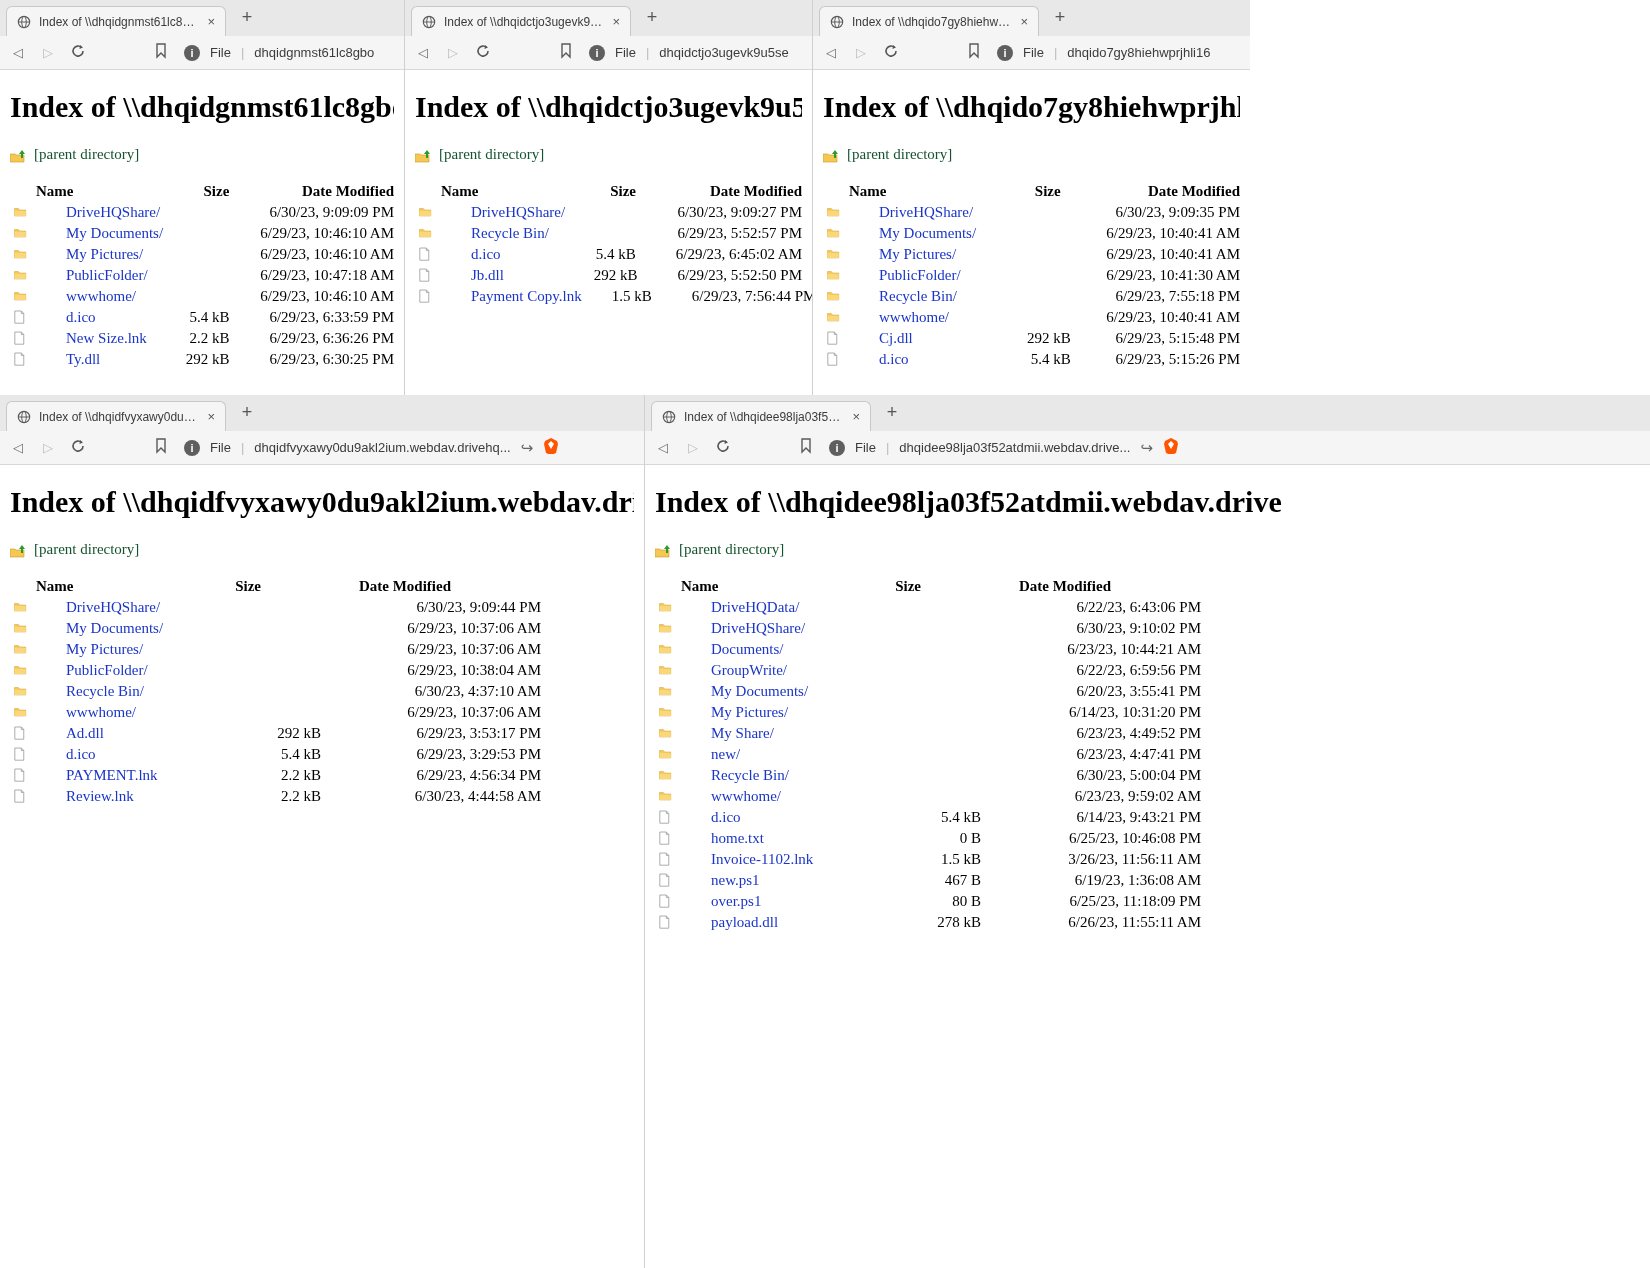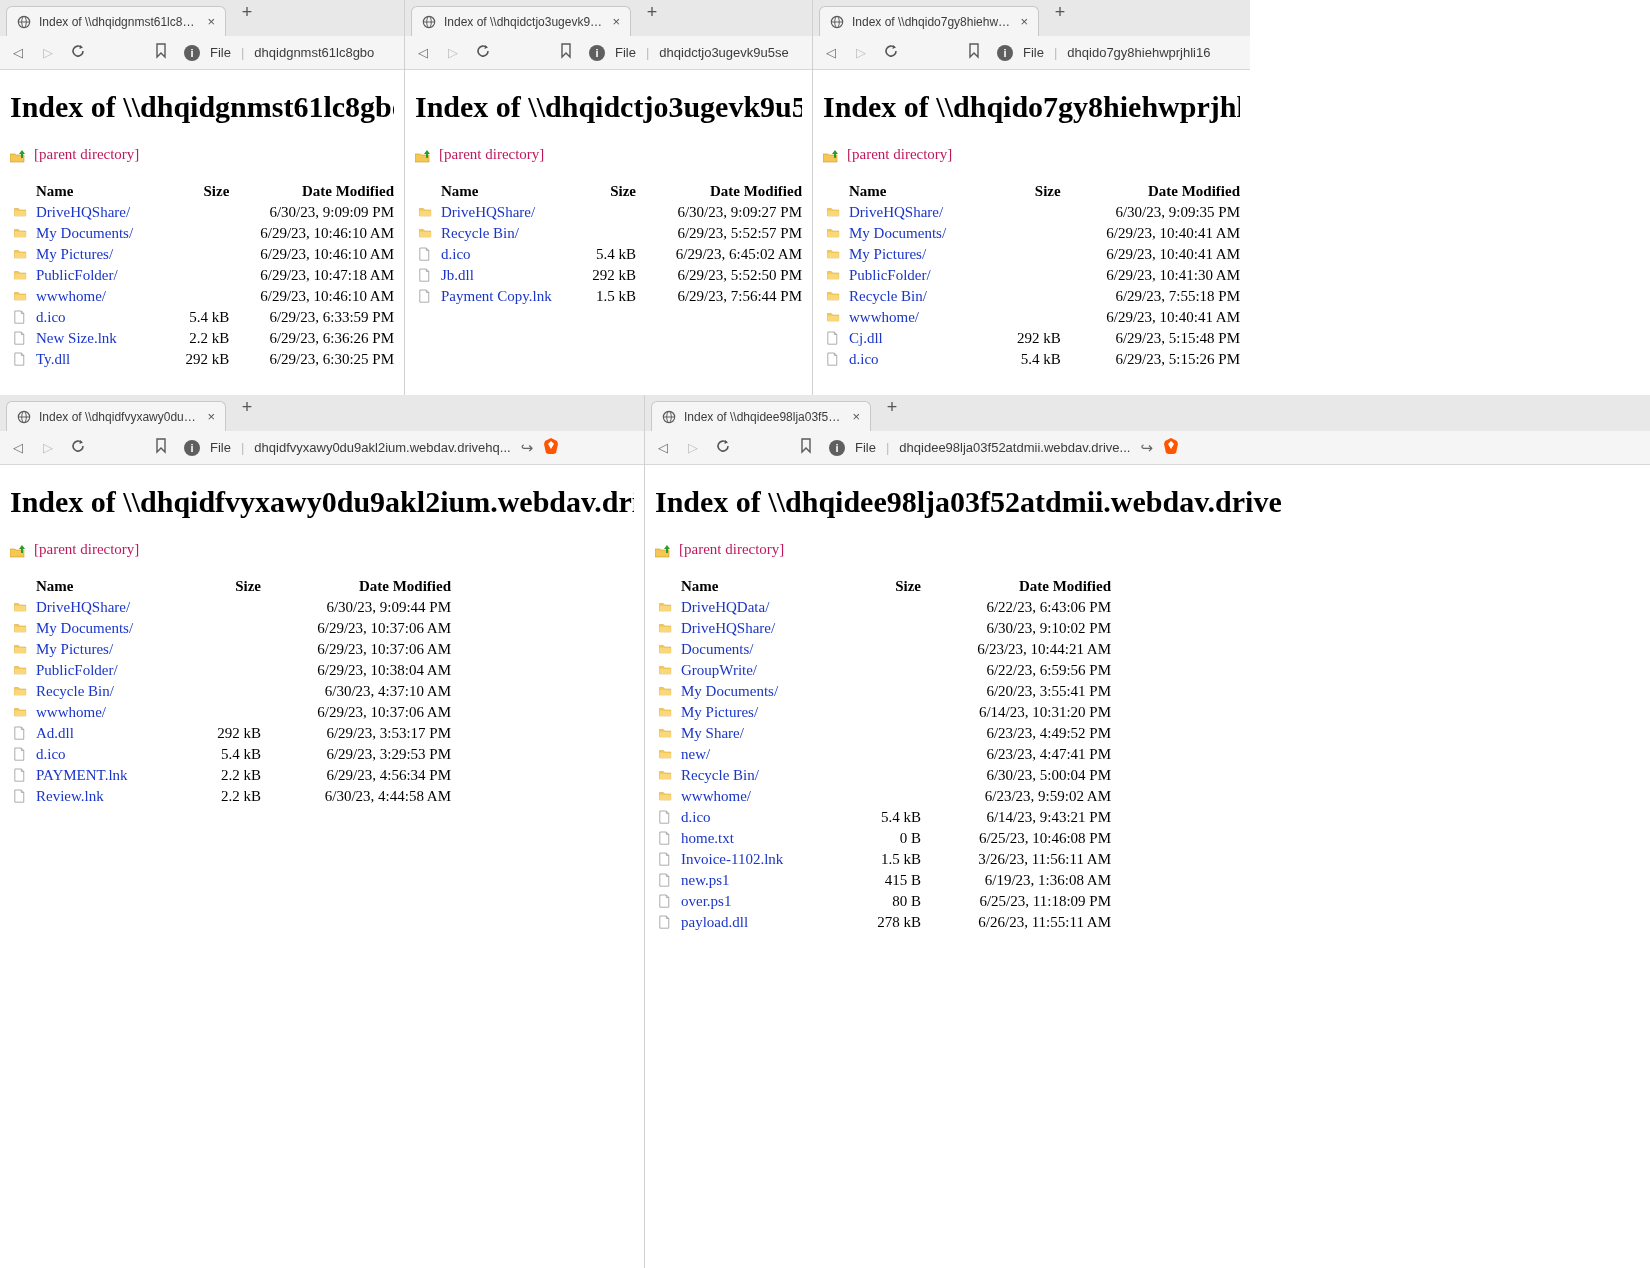--- a/index.html
+++ b/index.html
@@ -14,20 +14,21 @@
     position: relative;
   }
   .window {
     position: absolute;
     background: #fff;
     border-right: 1px solid #d0d0d0;
     overflow: hidden;
   }
   .tabbar {
     display: flex;
+    align-items: center;
     height: 36px;
     background: #e8e8e8;
     padding-left: 6px;
   }
   .tab {
     display: flex;
     align-items: center;
     background: #f5f5f5;
     border: 1px solid #c8c8c8;
     border-bottom: none;
@@ -111,21 +112,21 @@
     font-family: "Times New Roman", serif;
   }
   .content h1 {
     font-size: 30px;
     font-weight: bold;
     margin: 14px 0 22px 0;
     white-space: nowrap;
     overflow: hidden;
   }
   .parent {
-    color: #be185d;
+    color: #14532d;
     font-size: 15px;
     display: flex;
     align-items: center;
     margin-bottom: 18px;
   }
   .parent .upicon {
     width: 16px; height: 14px;
     margin-right: 8px;
     position: relative;
     flex-shrink: 0;
@@ -134,20 +135,21 @@
     font-size: 15px;
   }
   .listing .hdr {
     display: flex;
     font-weight: bold;
     padding: 2px 0;
   }
   .listing .row {
     display: flex;
     padding: 2px 0;
+    gap: 30px;
   }
   .col-name { width: 155px; display: flex; align-items: center; white-space: nowrap; }
   .col-size { width: 80px; text-align: right; padding-right: 10px; white-space: nowrap; }
   .col-date { width: 180px; text-align: right; white-space: nowrap; }
   .link { color: #1a35c7; }
   .icon-slot {
     width: 20px;
     display: inline-flex;
     align-items: center;
     justify-content: center;
@@ -883,21 +885,21 @@
         <span class="col-size">1.5 kB</span>
         <span class="col-date">3/26/23, 11:56:11 AM</span>
       </div>
       <div class="row">
         <span class="icon-slot">
             <svg class="file-svg" viewBox="0 0 16 16">
               <use href="#file-icon"></use>
             </svg>
           </span>
         <span class="col-name link">new.ps1</span>
-        <span class="col-size">415 B</span>
+        <span class="col-size">467 B</span>
         <span class="col-date">6/19/23, 1:36:08 AM</span>
       </div>
       <div class="row">
         <span class="icon-slot">
             <svg class="file-svg" viewBox="0 0 16 16">
               <use href="#file-icon"></use>
             </svg>
           </span>
         <span class="col-name link">over.ps1</span>
         <span class="col-size">80 B</span>

